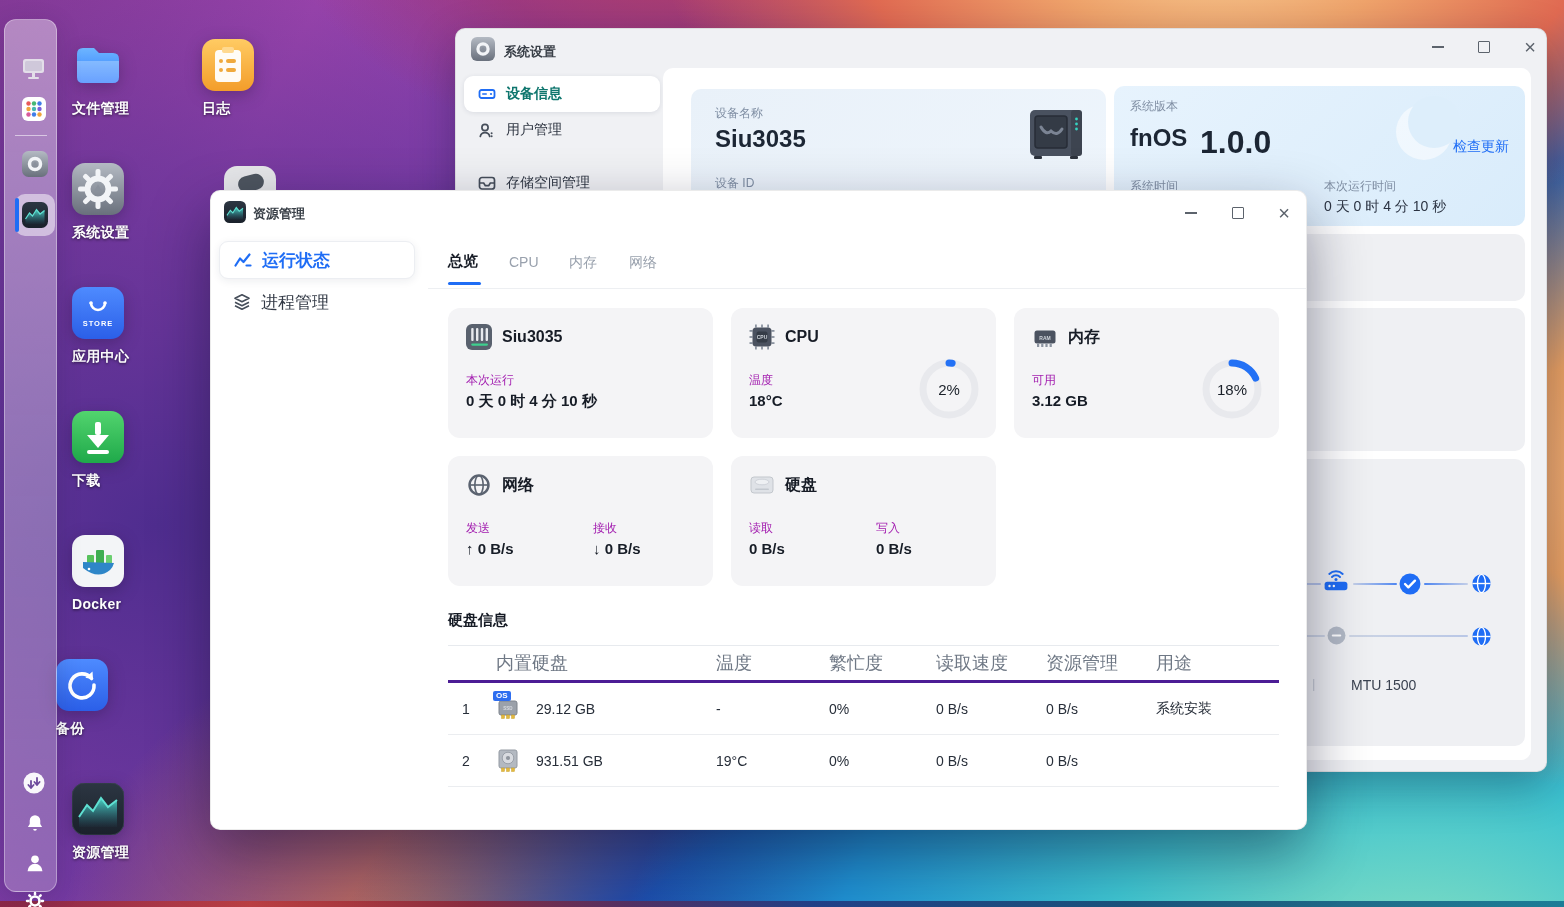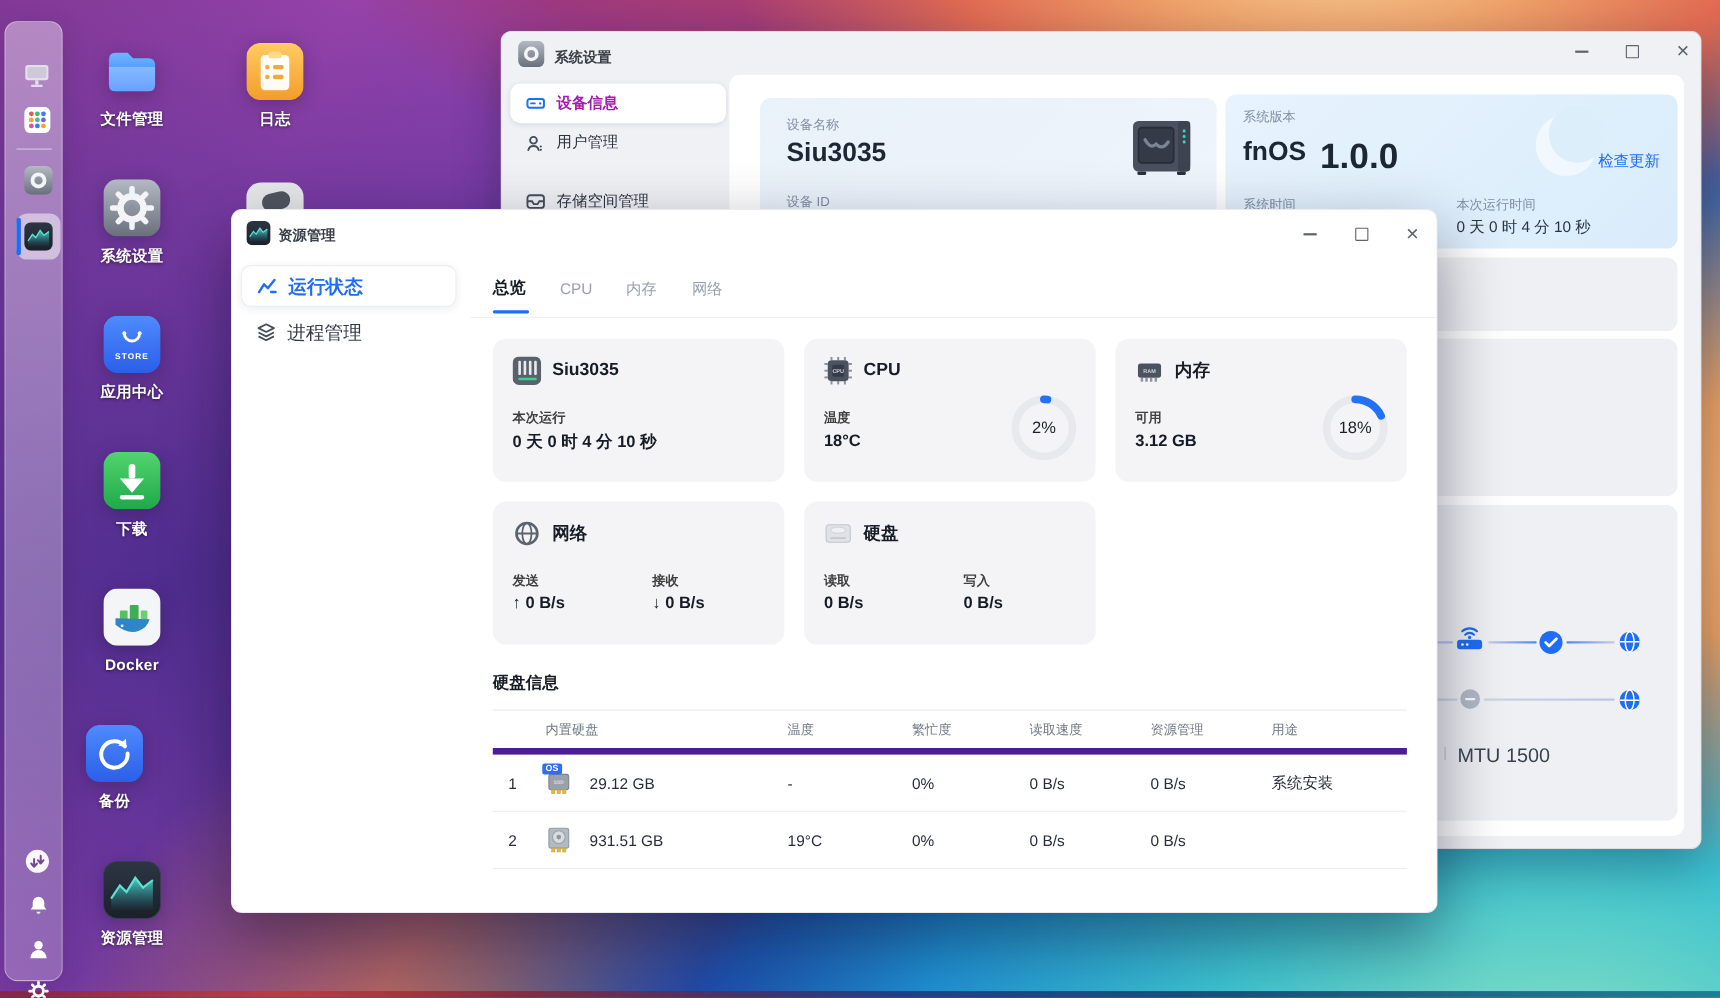--- a/index.html
+++ b/index.html
@@ -20,61 +20,61 @@
   .wp-strip{position:absolute;left:0;bottom:0;width:100%;height:6px;opacity:.85;
     background:linear-gradient(90deg,#8e2438 0%,#c23b3b 16%,#8e2438 30%,#23357e 52%,#14406e 72%,#0f6f8e 100%);}
   
   .taskbar{position:absolute;left:4px;top:19px;width:51px;height:871px;border-radius:12px;
     background:linear-gradient(180deg,rgba(250,246,252,.42),rgba(240,235,245,.25));
     border:1px solid rgba(255,255,255,.35);box-shadow:0 6px 24px rgba(40,20,60,.18);}
   .tb-div{position:absolute;left:10px;top:115px;width:32px;height:1px;background:rgba(255,255,255,.55);}
   .tb-active-bg{position:absolute;left:10px;top:174px;width:40px;height:42px;border-radius:10px;background:rgba(255,255,255,.5);}
   .tb-bar{position:absolute;left:10px;top:178px;width:4px;height:34px;border-radius:2px;background:#1f6df5;}
   
-  .dicon{position:absolute;width:96px;display:flex;flex-direction:column;align-items:center;gap:9px;cursor:default;}
+  .dicon{position:absolute;width:96px;display:flex;flex-direction:column;gap:9px;cursor:default;}
   .dic{width:52px;height:52px;display:block;filter:drop-shadow(0 4px 8px rgba(20,10,40,.28));}
   .dlabel{font-size:14px;font-weight:600;color:#fff;text-shadow:0 1px 3px rgba(0,0,0,.6);letter-spacing:.3px;white-space:nowrap;}
   .partial-icon{position:absolute;left:224px;top:166px;width:52px;height:52px;border-radius:13px;background:#e6e7e9;overflow:hidden;}
   .partial-blob{position:absolute;left:14px;top:9px;width:26px;height:16px;border-radius:8px;background:#4e565f;transform:rotate(-14deg);}
   
   .win{position:absolute;border-radius:10px;background:#fff;border:1px solid rgba(0,0,0,.08);}
   .settings{left:455px;top:28px;width:1090px;height:742px;background:#f0f1f4;box-shadow:0 16px 44px rgba(15,15,45,.32);}
   .resource{left:210px;top:190px;width:1095px;height:638px;background:#fff;box-shadow:0 24px 60px rgba(10,12,40,.45);}
   .win-title{font-size:13px;font-weight:600;color:#3a4048;}
   .wc{position:absolute;width:32px;height:26px;display:flex;align-items:center;justify-content:center;cursor:default;}
   .wc-min::before{content:"";width:12px;height:1.6px;background:#5c636c;}
   .wc-max::before{content:"";width:10px;height:10px;border:1.5px solid #5c636c;border-radius:1px;}
   .wc-close::before{content:"\00D7";font-size:20px;color:#5c636c;line-height:1;}
   
   .s-side-item{position:absolute;left:8px;width:196px;height:36px;display:flex;align-items:center;gap:10px;padding-left:14px;box-sizing:border-box;border-radius:9px;font-size:14px;color:#2d3440;}
-  .s-side-item.active{background:#fff;box-shadow:0 1px 5px rgba(30,40,70,.1);color:#a21caf;font-weight:600;}
+  .s-side-item.active{background:#fff;box-shadow:0 1px 5px rgba(30,40,70,.1);color:#0f766e;font-weight:600;}
   .s-main{position:absolute;left:207px;top:39px;width:868px;height:692px;background:#fff;border-radius:10px;}
   .s-card{position:absolute;border-radius:10px;}
   .s-label{font-size:12px;color:#7f8ea3;}
   .gray-card{position:absolute;left:28px;width:834px;background:#eff0f3;border-radius:10px;}
   .dline{position:absolute;height:2px;border-radius:1px;}
   
   .r-side-item{position:absolute;left:8px;width:196px;height:38px;display:flex;align-items:center;gap:10px;padding-left:14px;box-sizing:border-box;border-radius:9px;font-size:17px;color:#333a46;}
   .r-side-item.active{background:#fff;border:1px solid #ecEEf2;border:1px solid #eceef2;box-shadow:0 2px 8px rgba(30,40,70,.08);color:#1f6df5;font-weight:600;}
   .tab{position:absolute;top:61px;font-size:14px;color:#99a1ad;cursor:default;}
   .tab.active{font-size:15px;font-weight:700;color:#171c26;}
   .tab-underline{position:absolute;top:91px;width:33px;height:3px;border-radius:2px;background:#1f6df5;}
   .r-divider{position:absolute;left:217px;top:97px;right:0;height:1px;background:#edeff2;}
   .stat-card{position:absolute;width:265px;height:130px;border-radius:12px;background:#f4f4f6;}
   .card-head{position:absolute;left:18px;top:16px;display:flex;align-items:center;gap:10px;}
   .card-title{font-size:16px;font-weight:600;color:#171c26;}
-  .card-label{position:absolute;font-size:12px;color:#404040;font-weight:bold;}
+  .card-label{position:absolute;font-size:12px;color:#a21caf;}
   .card-value{position:absolute;font-size:15px;font-weight:700;color:#161c26;}
   .ring{position:absolute;right:16px;top:50px;width:62px;height:62px;}
   .ring-track{fill:none;stroke:#e8e9ed;stroke-width:7;}
   .ring-fill{fill:none;stroke:#2371f5;stroke-width:7;stroke-linecap:round;}
   .ring-text{position:absolute;right:16px;top:50px;width:62px;height:62px;display:flex;align-items:center;justify-content:center;font-size:15px;color:#1a2029;}
   .tbl{position:absolute;left:237px;top:454px;width:831px;}
   .trow{display:grid;grid-template-columns:48px 220px 113px 107px 110px 110px 1fr;align-items:center;}
-  .thead{height:34px;font-size:12px;color:#6f7885;border-top:1px solid #e7eaee;border-bottom:6px solid #4c1d95;}
+  .thead{height:34px;font-size:18px;color:#6f7885;border-top:1px solid #e7eaee;border-bottom:3px solid #4c1d95;}
   .tdata{height:51px;font-size:14px;color:#272e39;border-bottom:1px solid #ebedf0;}
   .cell-disk{display:flex;align-items:center;gap:14px;}
   .disk-ic{position:relative;width:26px;height:28px;}
   .os-badge{position:absolute;left:-3px;top:-4px;padding:0 3px;height:10px;line-height:10px;border-radius:2px;background:#2e6ef0;color:#fff;font-size:8px;font-weight:700;}
   .moon{position:absolute;border-radius:50%;}
 </style>
 </head>
 <body>
 
 <div class="screen">
@@ -308,21 +308,21 @@
           <rect x="4.5" y="8" width="9" height="2" rx="1" fill="#fff"></rect>
         </svg>
         <div class="dline" style="left:658px;top:176px;width:119px;background:linear-gradient(90deg,#ccd4e4,#b9c7e6)"></div>
         <svg class="abs" style="left:780px;top:167px" width="21" height="21" viewBox="0 0 20 20">
           <circle cx="10" cy="10" r="8.7" fill="#1f6df5"></circle>
           <ellipse cx="10" cy="10" rx="3.8" ry="8.7" fill="none" stroke="#fff" stroke-width="1.3"></ellipse>
           <line x1="1.3" y1="10" x2="18.7" y2="10" stroke="#fff" stroke-width="1.3"></line>
         </svg>
         <span class="abs" style="left:576px;top:218px;font-size:14px;color:#3a4250">双工</span>
         <span class="abs" style="left:621px;top:217px;font-size:13px;color:#c3c9d2">|</span>
-        <span class="abs" style="left:634px;top:218px;font-size:18px;color:#3a4250">MTU 1500</span>
+        <span class="abs" style="left:660px;top:218px;font-size:14px;color:#3a4250">MTU 1500</span>
       </div>
     </div>
   </div>
 
   <div class="win resource">
     <div class="abs" style="left:13px;top:10px;width:22px;height:22px">
       <svg viewBox="0 0 52 52" width="22" height="22">
         <rect width="52" height="52" rx="13" fill="url(#gDark)"></rect>
         <path d="M7 34 L15 22 L21 28 L29 15 L36 24 L45 17 L45 44 L7 44 Z" fill="url(#gTeal)"></path>
         <path d="M7 34 L15 22 L21 28 L29 15 L36 24 L45 17" fill="none" stroke="#5fe0d2" stroke-width="2.5"></path>

